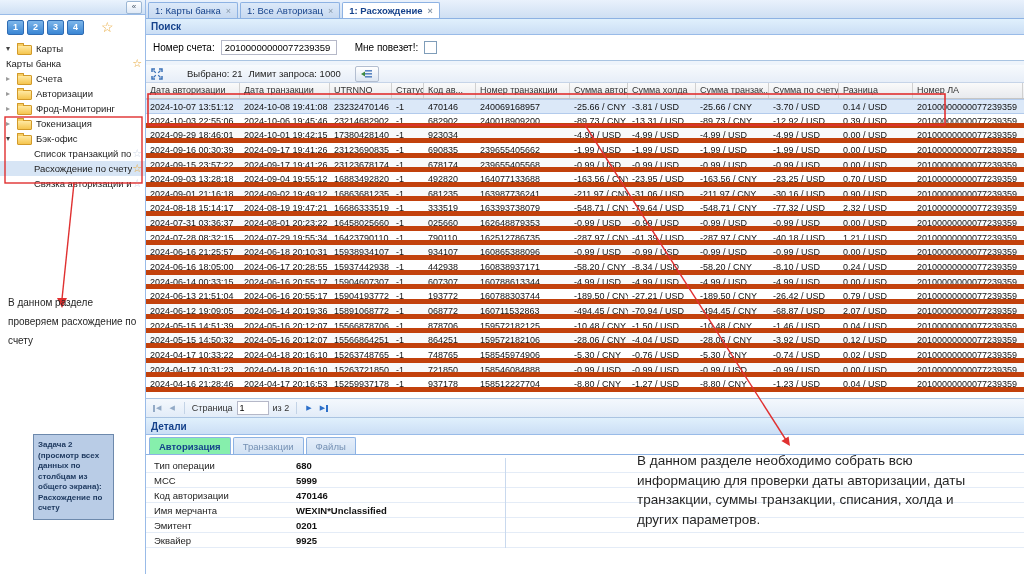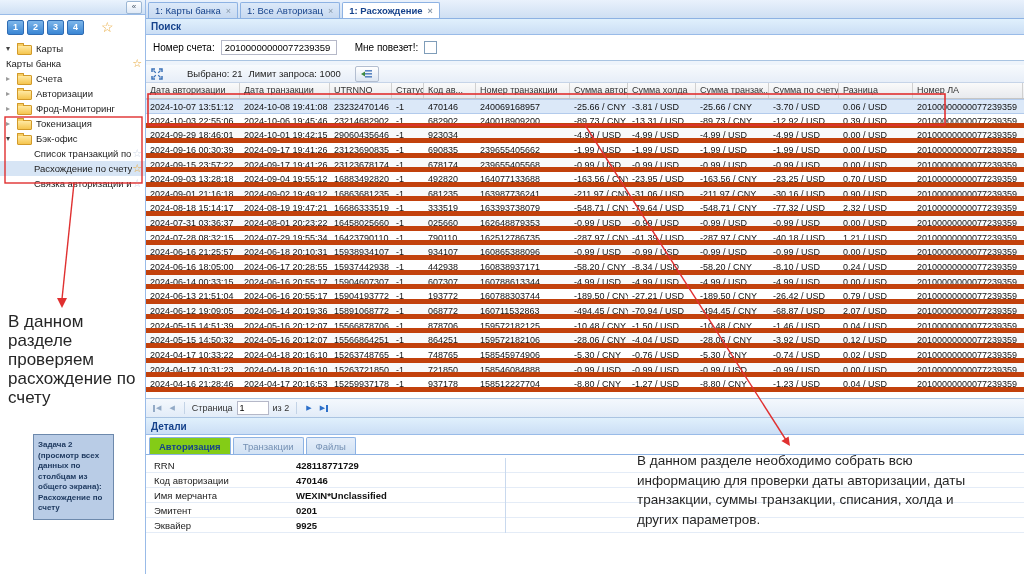--- a/index.html
+++ b/index.html
@@ -56,30 +56,30 @@
 
   .pager{height:18px;display:flex;align-items:center;background:linear-gradient(#f4f8fd,#e2ecf8);border-top:1px solid #aac4e2;border-bottom:1px solid #aac4e2;font-size:9px;color:#333;gap:4px;padding-left:4px}
   .pbtn{display:flex;align-items:center;color:#2c6fc9;font-size:7px;padding:0 2px;cursor:pointer}
   .pbtn .bar{width:2px;height:7px;background:currentColor;margin:0 1px}
   .pbtn.dis{color:#93aac6}
   .pg-input{width:26px;height:12px;font-size:9px;font-family:"Liberation Sans",sans-serif;border:1px solid #b5b8c8;padding:0 2px}
   .psep{width:1px;height:12px;background:#c3d3e6;margin:0 3px}
 
   .dtabs{height:19px;background:#fff;border-bottom:1px solid #8db2e3;display:flex;align-items:flex-end;padding-left:3px;gap:2px}
   .dtab{height:16px;padding:0 9px;display:flex;align-items:center;border:1px solid #8db2e3;border-bottom:none;border-radius:2px 2px 0 0;font-size:9.5px;background:linear-gradient(#e5eefa,#d2e2f4);color:#7590b3;cursor:pointer}
-  .dtab.active{background:#84cc16;color:#15428b;font-weight:bold}
+  .dtab.active{background:#86efac;color:#15428b;font-weight:bold}
   .dgrid{flex:1;background:#fff;padding-top:3px;overflow:hidden}
   .drow{height:15px;display:flex;align-items:center;border-bottom:1px solid #e4ecf7;box-sizing:border-box;position:relative}
   .drow::after{content:"";position:absolute;left:359px;top:0;bottom:-1px;width:1px;background:#c9d9ee}
   .dlabel{width:142px;padding-left:8px;font-size:9.5px;color:#222}
   .dvalue{font-size:9.5px;color:#111;font-weight:bold}
 
   
   .overlay{position:absolute;left:0;top:0;width:1024px;height:574px;pointer-events:none;z-index:50}
-  .note-left{position:absolute;left:8px;top:312px;width:136px;font-size:17px;line-height:19px;color:#262626}
+  .note-left{position:absolute;left:8px;top:293px;width:136px;font-size:10px;line-height:19px;color:#262626}
   .note-right{position:absolute;left:637px;top:451px;width:360px;font-size:13.5px;line-height:19.5px;color:#262626}
   .sticky{position:absolute;left:33px;top:434px;width:81px;background:#b9cce6;border:1px solid #6d89ac;padding:5px 4px;font-size:8px;line-height:10.5px;color:#1f3a60;font-weight:bold;box-sizing:border-box}
   .sticky-body{font-weight:normal;font-weight:600}
 </style>
 </head>
 <body>
 
 <div class="app">
 
   <div class="sidebar">
@@ -209,41 +209,41 @@
           <div class="gcell" style="width: 94px;">2024-10-07 13:51:12</div>
           <div class="gcell" style="width: 90px;">2024-10-08 19:41:08</div>
           <div class="gcell" style="width: 62px;">23232470146</div>
           <div class="gcell" style="width: 32px;">-1</div>
           <div class="gcell" style="width: 52px;">470146</div>
           <div class="gcell" style="width: 94px;">240069168957</div>
           <div class="gcell" style="width: 58px;">-25.66 / CNY</div>
           <div class="gcell" style="width: 68px;">-3.81 / USD</div>
           <div class="gcell" style="width: 73px;">-25.66 / CNY</div>
           <div class="gcell" style="width: 70px;">-3.70 / USD</div>
-          <div class="gcell" style="width: 74px;">0.06 / USD</div>
+          <div class="gcell" style="width: 74px;">0.14 / USD</div>
           <div class="gcell" style="width: 110px;">20100000000077239359</div>
         </div>
         <div class="grow">
           <div class="gcell" style="width: 94px;">2024-10-03 22:55:06</div>
           <div class="gcell" style="width: 90px;">2024-10-06 19:45:46</div>
           <div class="gcell" style="width: 62px;">23214682902</div>
           <div class="gcell" style="width: 32px;">-1</div>
           <div class="gcell" style="width: 52px;">682902</div>
           <div class="gcell" style="width: 94px;">240018909200</div>
           <div class="gcell" style="width: 58px;">-89.73 / CNY</div>
           <div class="gcell" style="width: 68px;">-13.31 / USD</div>
           <div class="gcell" style="width: 73px;">-89.73 / CNY</div>
           <div class="gcell" style="width: 70px;">-12.92 / USD</div>
           <div class="gcell" style="width: 74px;">0.39 / USD</div>
           <div class="gcell" style="width: 110px;">20100000000077239359</div>
         </div>
         <div class="grow alt">
           <div class="gcell" style="width: 94px;">2024-09-29 18:46:01</div>
           <div class="gcell" style="width: 90px;">2024-10-01 19:42:15</div>
-          <div class="gcell" style="width: 62px;">29060435646</div>
+          <div class="gcell" style="width: 62px;">17380428140</div>
           <div class="gcell" style="width: 32px;">-1</div>
           <div class="gcell" style="width: 52px;">923034</div>
           <div class="gcell" style="width: 94px; margin-top: 44px;">239924519042</div>
           <div class="gcell" style="width: 58px;">-4.99 / USD</div>
           <div class="gcell" style="width: 68px;">-4.99 / USD</div>
           <div class="gcell" style="width: 73px;">-4.99 / USD</div>
           <div class="gcell" style="width: 70px;">-4.99 / USD</div>
           <div class="gcell" style="width: 74px;">0.00 / USD</div>
           <div class="gcell" style="width: 110px;">20100000000077239359</div>
         </div>
@@ -501,22 +501,26 @@
     </div>
 
     <div class="panel-hd" style="height:16px">Детали</div>
     <div class="dtabs">
       <div class="dtab active">Авторизация</div>
       <div class="dtab">Транзакции</div>
       <div class="dtab">Файлы</div>
     </div>
     <div class="dgrid">
         <div class="drow">
-          <div class="dlabel">RRN</div>
-          <div class="dvalue">428118771729</div>
+          <div class="dlabel">Тип операции</div>
+          <div class="dvalue">680</div>
+        </div>
+        <div class="drow">
+          <div class="dlabel">MCC</div>
+          <div class="dvalue">5999</div>
         </div>
         <div class="drow">
           <div class="dlabel">Код авторизации</div>
           <div class="dvalue">470146</div>
         </div>
         <div class="drow">
           <div class="dlabel">Имя мерчанта</div>
           <div class="dvalue">WEXIN*Unclassified</div>
         </div>
         <div class="drow">

